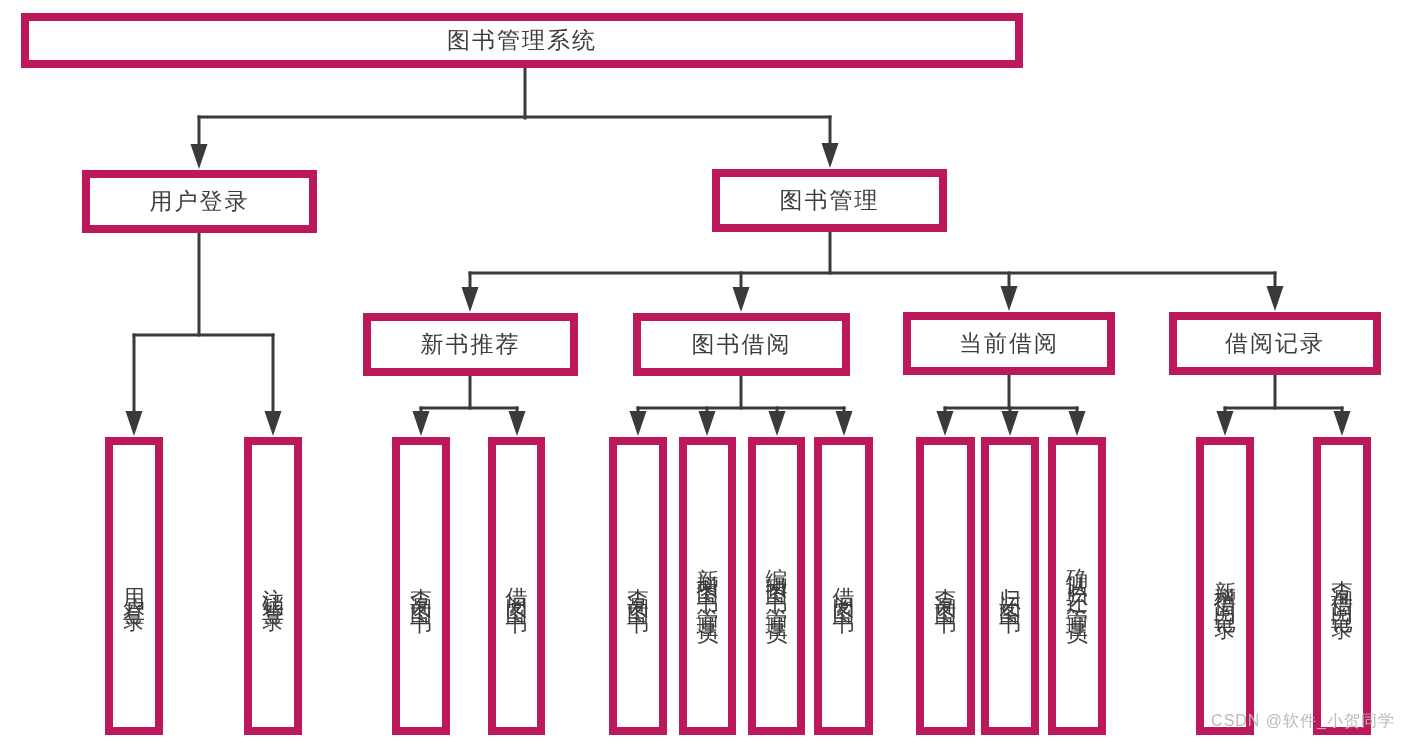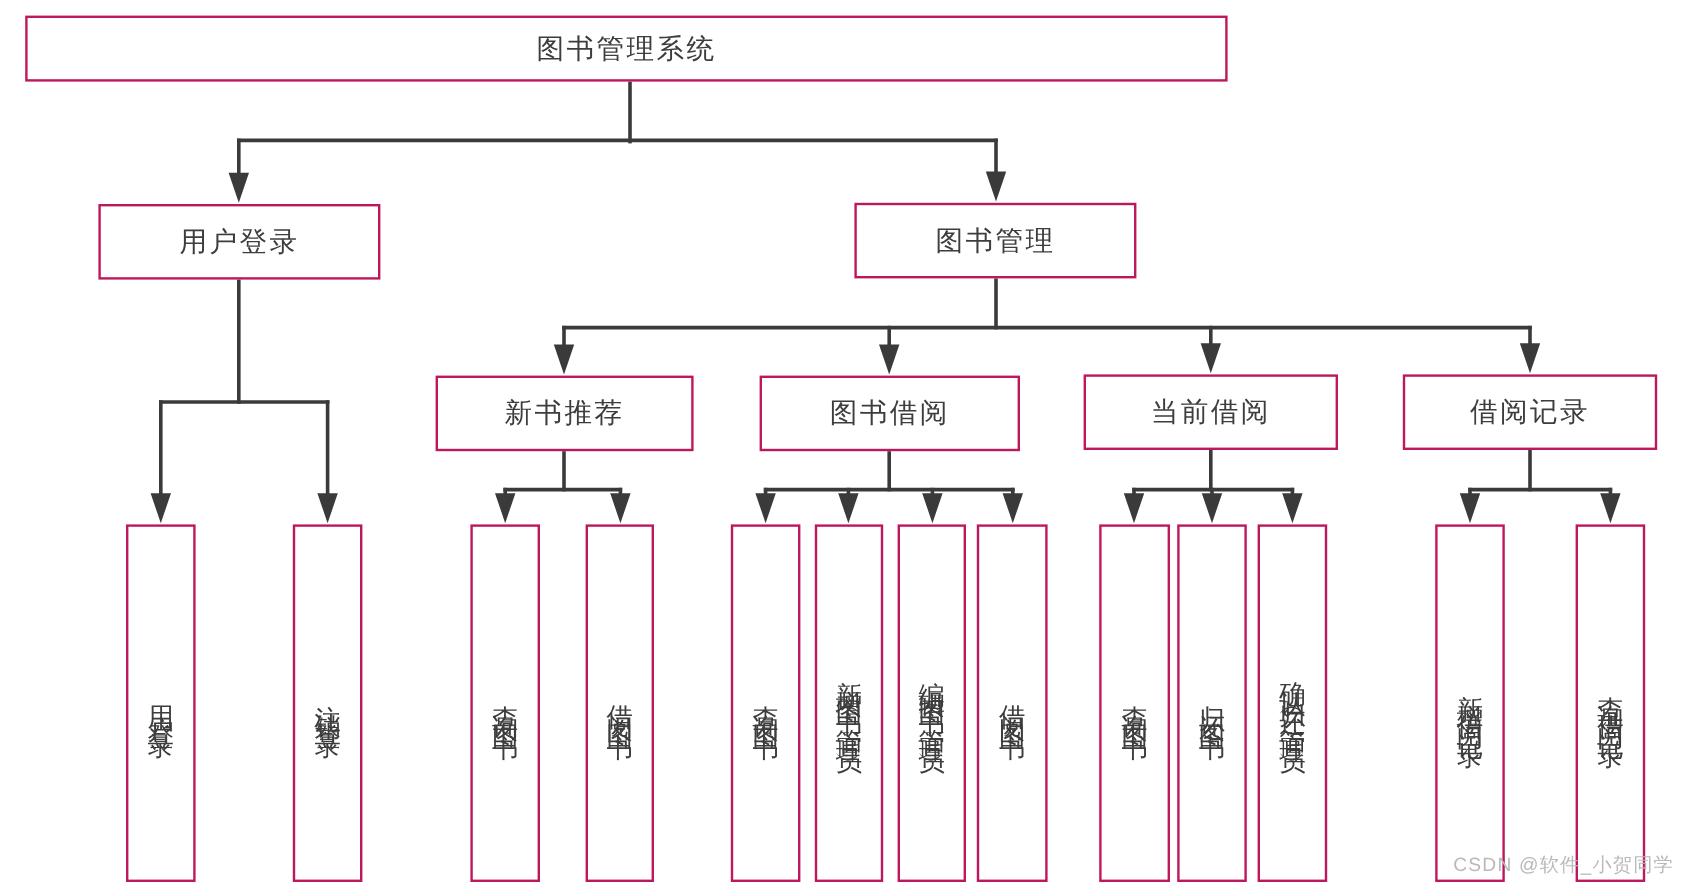--- a/index.html
+++ b/index.html
@@ -2,21 +2,21 @@
 <html><head>
 <meta charset="utf-8">
 <style>
   html,body{margin:0;padding:0;background:#ffffff;}
   .canvas{
     position:relative;width:1405px;height:747px;background:#ffffff;
     font-family:"Liberation Sans","DejaVu Sans",sans-serif;overflow:hidden;
   }
   #wires{position:absolute;left:0;top:0;z-index:1;}
   .box{
-    position:absolute;z-index:2;background:#ffffff;border:2px solid #be185d;
+    position:absolute;z-index:2;background:#ffffff;border:8px solid #be185d;
     display:flex;align-items:center;justify-content:center;color:#3d3d3d;
     box-sizing:border-box;
   }
   .hbox{font-size:23px;letter-spacing:2px;white-space:nowrap;}
   .vbox{
     writing-mode:vertical-rl;text-orientation:mixed;
     font-size:22px;letter-spacing:8px;line-height:1;
     top:437px;height:298px;
   }
   

